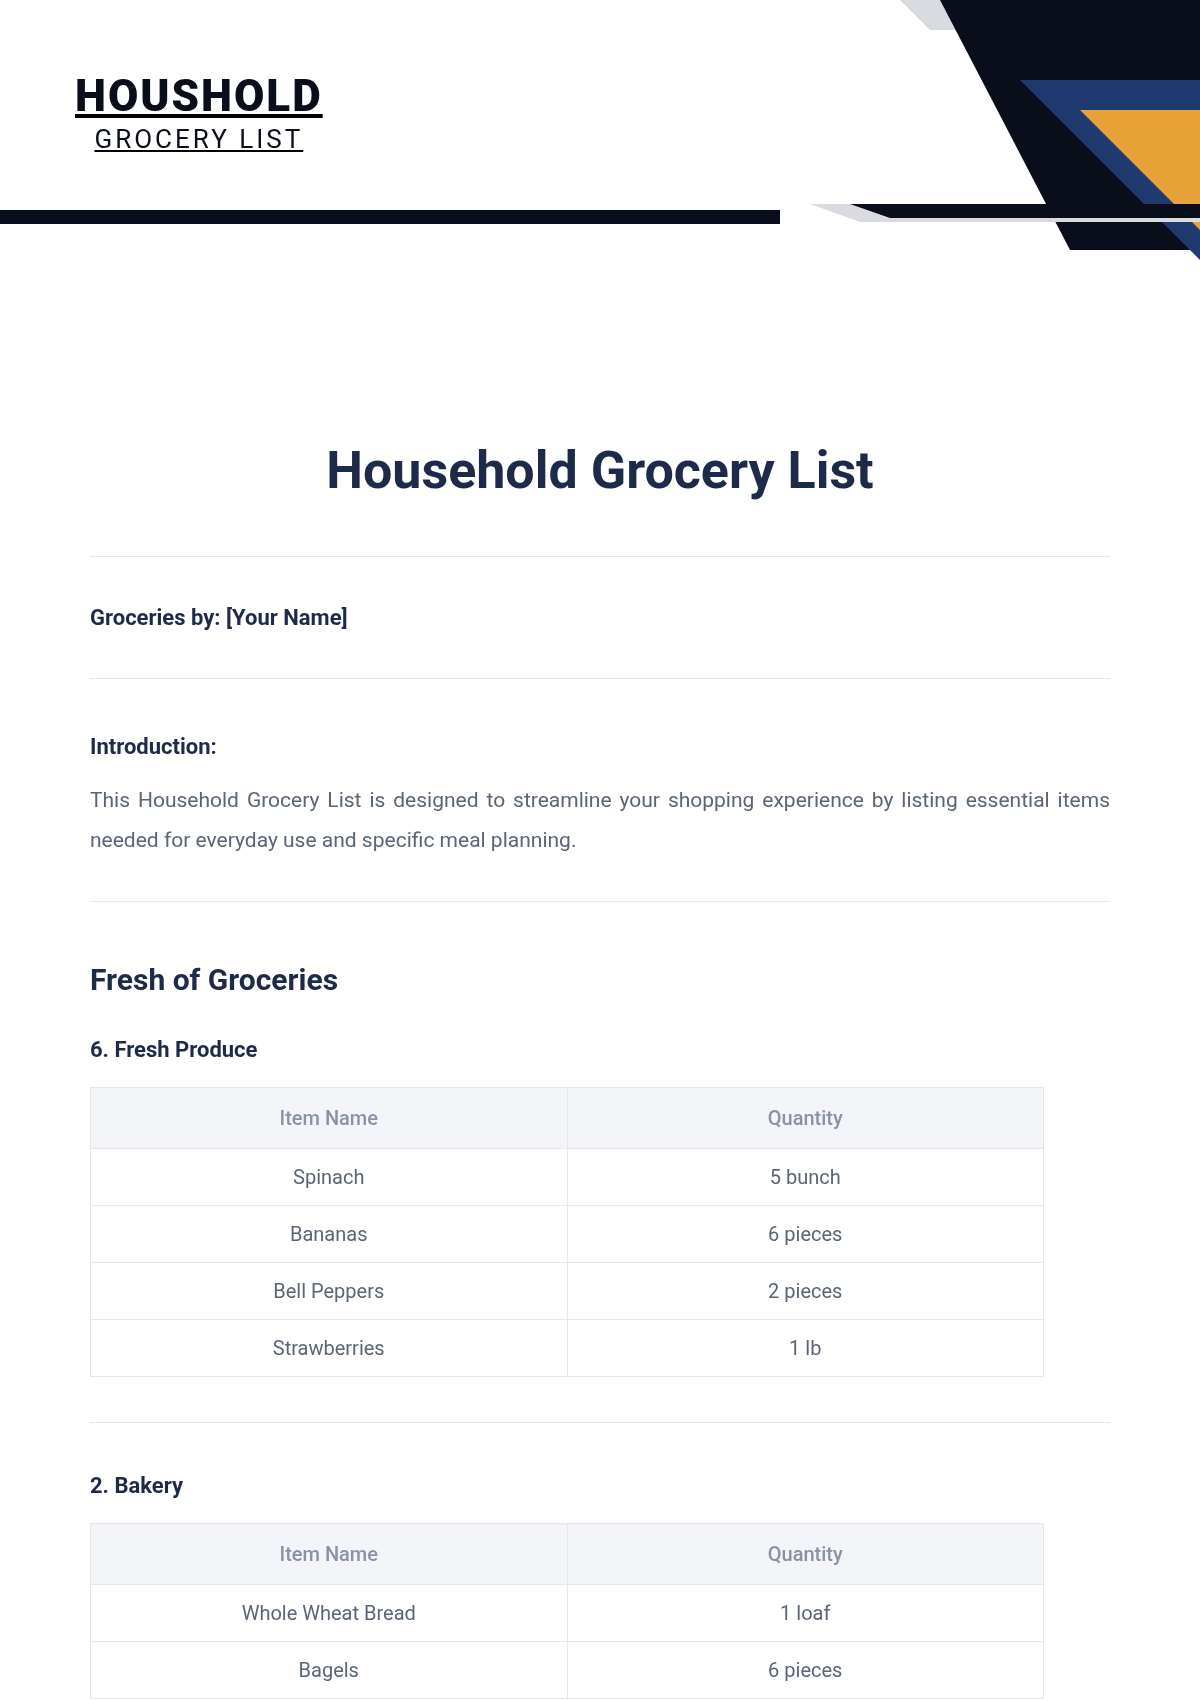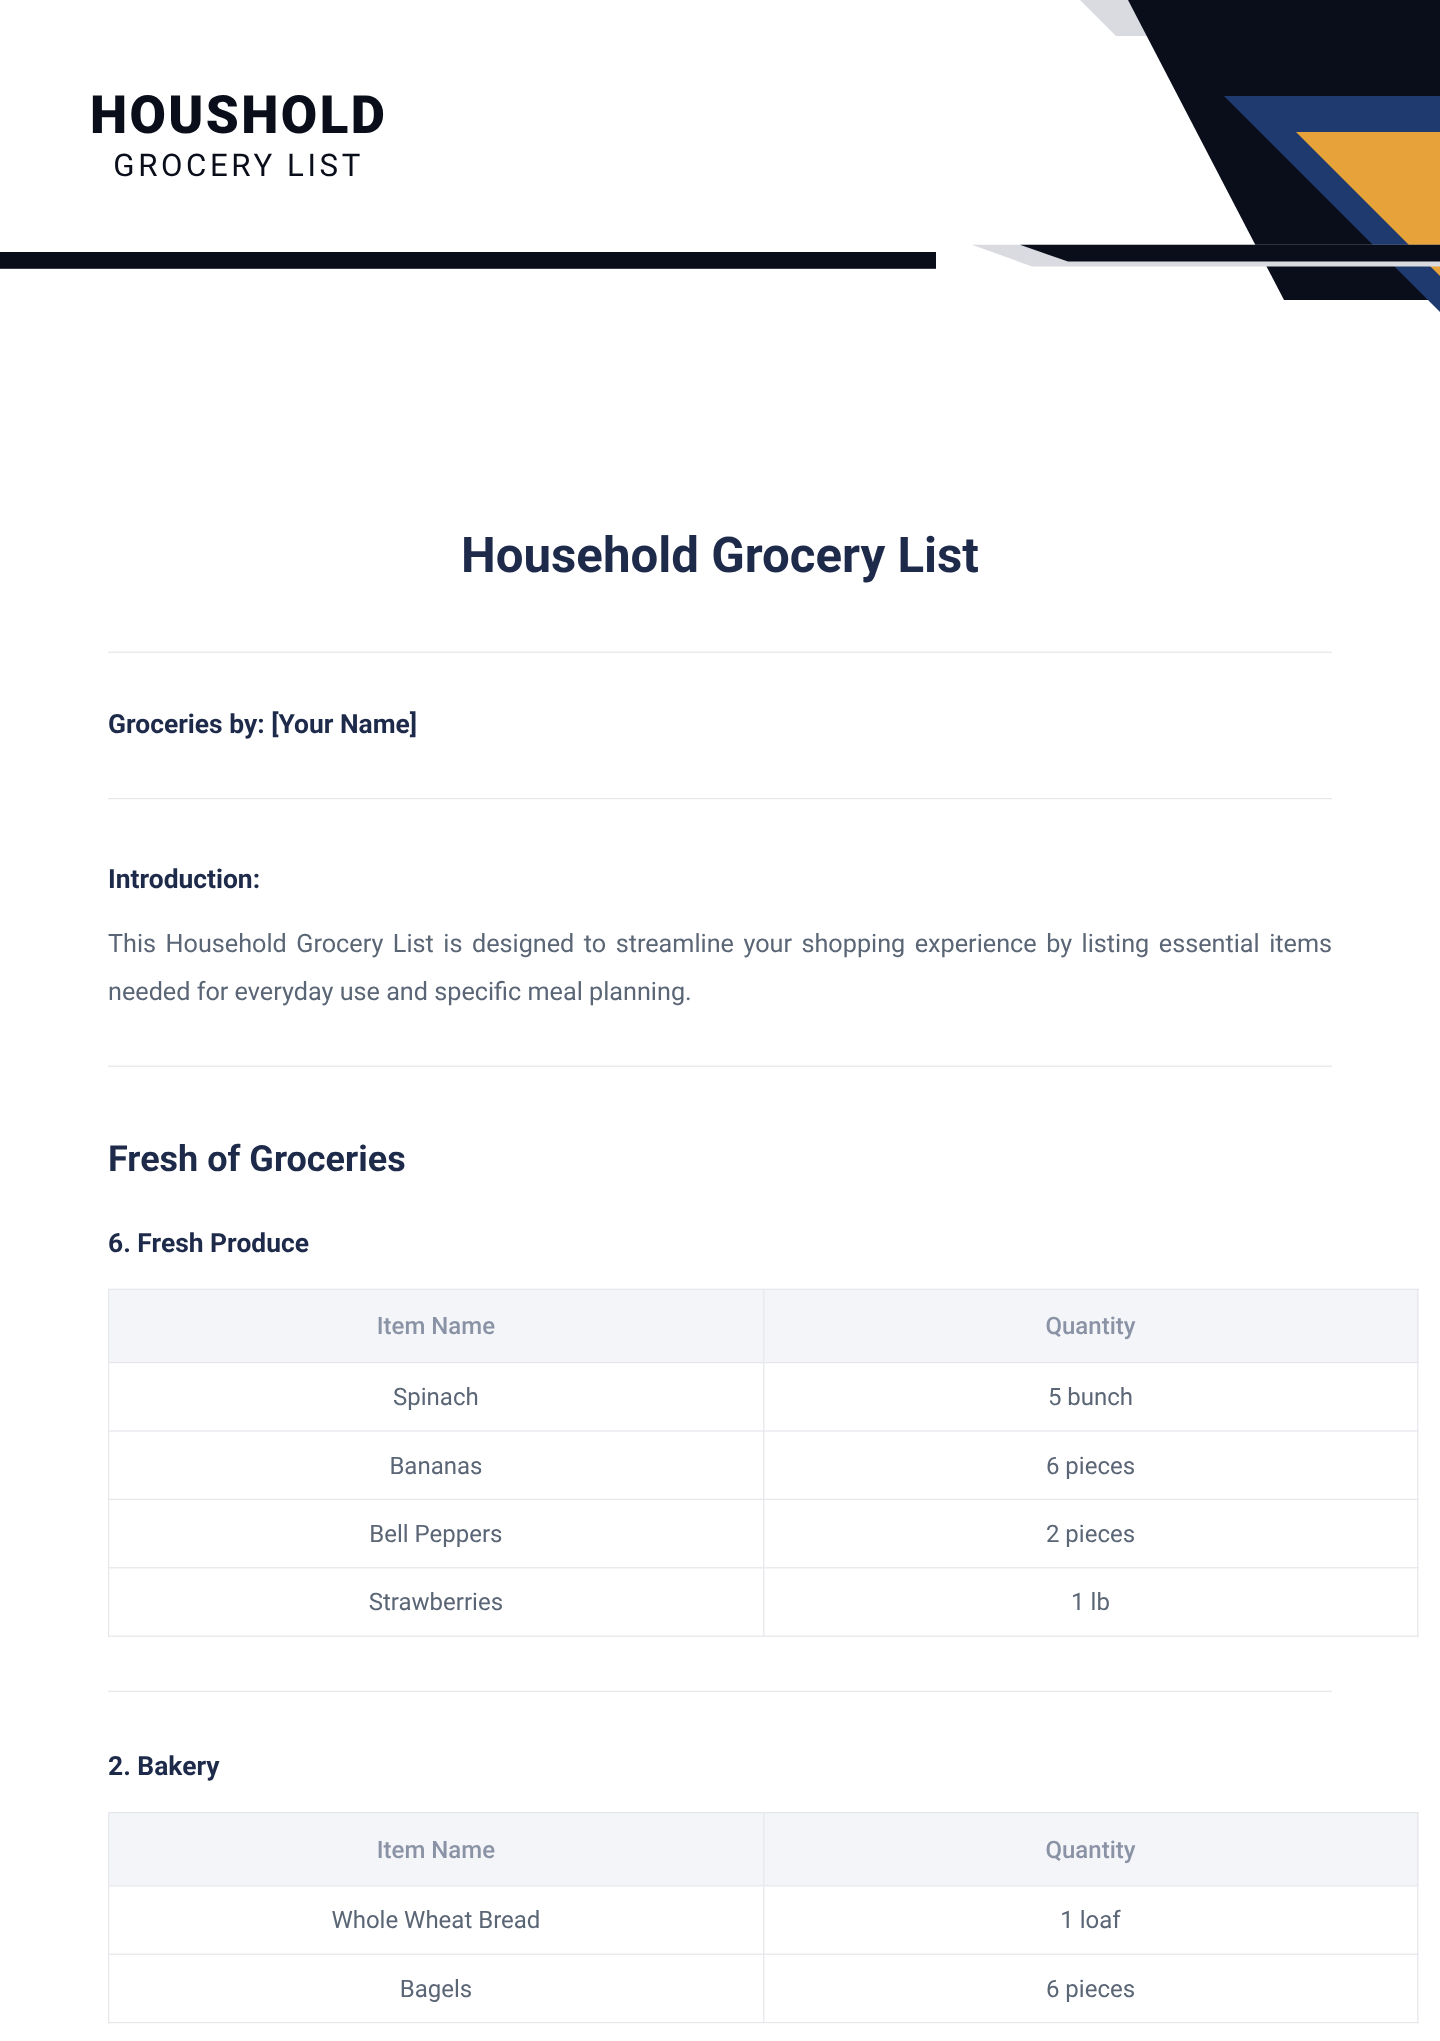--- a/index.html
+++ b/index.html
@@ -16,20 +16,21 @@
     top: 0;
     right: 0;
     width: 600px;
     height: 260px;
     pointer-events: none;
   }
   .logo-block {
     position: absolute;
     top: 70px;
     left: 75px;
+    text-decoration: underline;
   }
   .logo-main {
     font-size: 44px;
     font-weight: 900;
     letter-spacing: 2px;
     color: #0a0e1a;
   }
   .logo-sub {
     font-size: 26px;
     font-weight: 400;
@@ -47,21 +48,21 @@
     background: #0a0e1a;
   }
   .content {
     position: absolute;
     top: 440px;
     left: 90px;
     width: 1020px;
   }
   .page-title {
     text-align: center;
-    font-size: 41px;
+    font-size: 52px;
     font-weight: 700;
     color: #1e2a4a;
     margin-bottom: 55px;
   }
   .divider {
     border: none;
     border-top: 1px solid #e5e7eb;
     margin: 0;
   }
   .prep-by {
@@ -92,21 +93,21 @@
     margin-bottom: 40px;
   }
   .subsection-title {
     font-size: 22px;
     font-weight: 700;
     color: #1e2a4a;
     margin-bottom: 25px;
     margin-top: 10px;
   }
   .grocery-table {
-    width: 1092px;
+    width: 954px;
     border-collapse: collapse;
     margin-bottom: 45px;
   }
   .grocery-table th {
     background: #f4f5f8;
     color: #8a92a5;
     font-weight: 500;
     font-size: 20px;
     padding: 18px 10px;
     border: 1px solid #e5e7eb;

